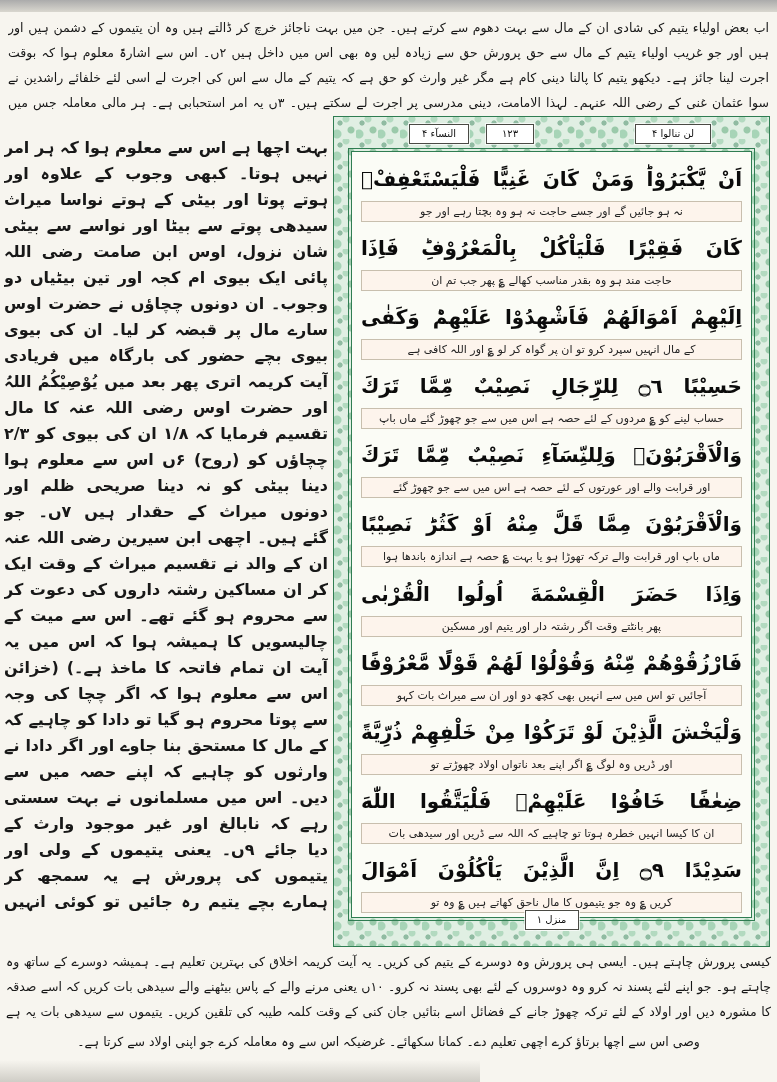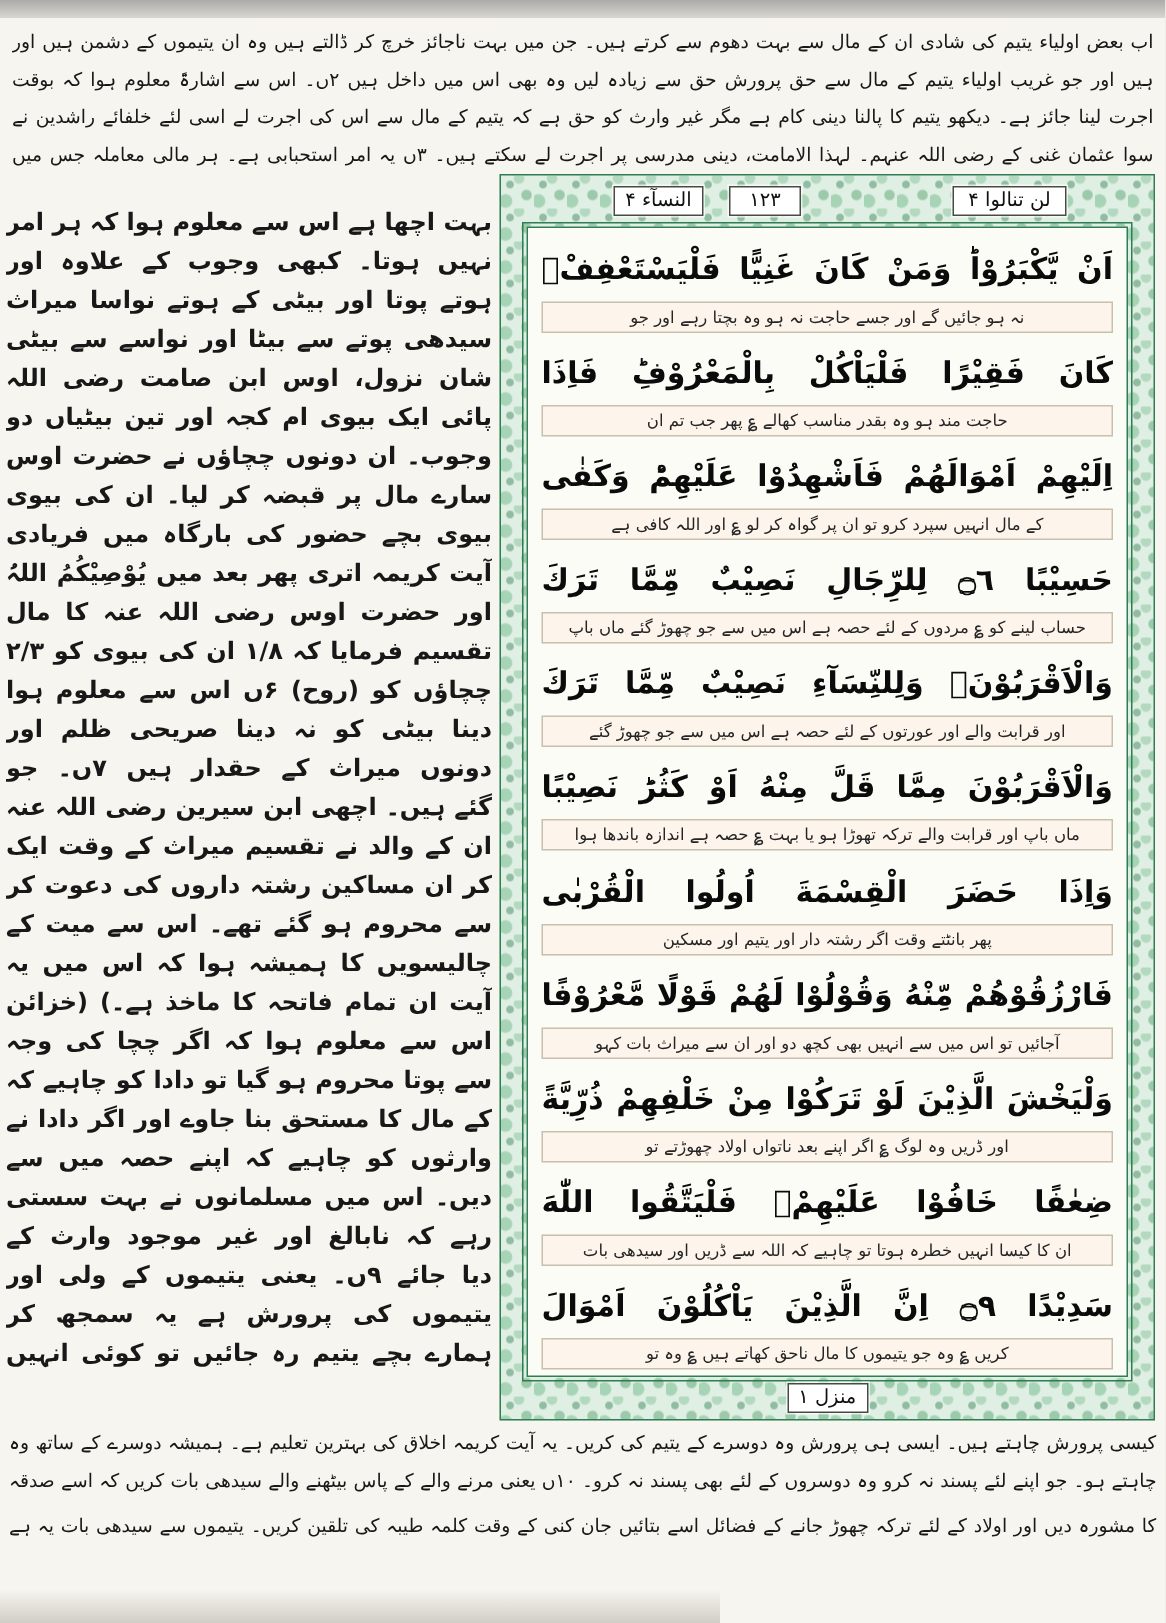--- a/index.html
+++ b/index.html
@@ -27,26 +27,26 @@
           radial-gradient(circle at 6px 6px, rgba(47,125,82,.45) 2.2px, transparent 3px),
           radial-gradient(circle at 17px 13px, rgba(98,170,124,.55) 3px, transparent 4px),
           radial-gradient(circle at 3px 17px, rgba(148,203,168,.75) 4px, transparent 5px),
           radial-gradient(circle at 12px 2px, rgba(148,203,168,.6) 3px, transparent 4px);
         background-size:22px 22px;box-sizing:border-box;}
   .frame-content{position:absolute;top:34px;left:17px;right:17px;bottom:28px;
         background:var(--inner-paper,#fbfcf6);
         border:1.5px solid var(--frame-green,#2f7d52);
         outline:1px solid var(--frame-green,#2f7d52);outline-offset:2px;}
   .cart{position:absolute;background:#fff;border:1px solid #4a4a44;height:18px;line-height:17px;
-        padding:0 6px;font-size:13px;text-align:center;direction:rtl;color:#101010;
+        padding:0 6px;font-size:10px;text-align:center;direction:rtl;color:#101010;
         box-shadow:0 0 0 1px rgba(255,255,255,.7);white-space:nowrap;}
   .cart-juz{top:7px;right:58px;min-width:62px;}
   .cart-page{top:7px;right:235px;min-width:34px;letter-spacing:2px;}
   .cart-surah{top:7px;right:300px;min-width:46px;}
-  .cart-manzil{bottom:4px;left:50%;transform:translateX(-50%);min-width:40px;}
+  .cart-manzil{bottom:16px;left:50%;transform:translateX(-50%);min-width:40px;}
   
   .verses{position:absolute;top:34px;left:17px;right:17px;bottom:28px;box-sizing:border-box;
         padding:6px 10px 5px;display:flex;flex-direction:column;justify-content:space-between;}
   .arabic{direction:rtl;text-align:justify;text-align-last:justify;
         font-weight:bold;font-size:20px;line-height:44px;height:44px;overflow:hidden;color:#0b0b0b;}
   .urdu{direction:rtl;margin:0 0;background:var(--urdu-box-bg,#fdf4ec);
         border:1px solid var(--urdu-box-border,#c8bfae);
         font-size:11px;line-height:19px;height:19px;text-align:center;color:#242424;
         white-space:nowrap;overflow:hidden;}
 </style>
@@ -197,16 +197,17 @@
     <div class="cart cart-manzil">منزل ۱</div>
   </div>
 
   <div class="bottom-commentary">
   <div class="jline">کیسی پرورش چاہتے ہیں۔ ایسی ہی پرورش وہ دوسرے کے یتیم کی کریں۔ یہ آیت کریمہ اخلاق کی بہترین تعلیم ہے۔ ہمیشہ دوسرے کے ساتھ وہ معاملہ کرو جو اپنے ساتھ</div>
 
   <div class="jline">چاہتے ہو۔ جو اپنے لئے پسند نہ کرو وہ دوسروں کے لئے بھی پسند نہ کرو۔ ۱۰ں یعنی مرنے والے کے پاس بیٹھنے والے سیدھی بات کریں کہ اسے صدقہ اور اپنی وصیت</div>
 
   <div class="jline">کا مشورہ دیں اور اولاد کے لئے ترکہ چھوڑ جانے کے فضائل اسے بتائیں جان کنی کے وقت کلمہ طیبہ کی تلقین کریں۔ یتیموں سے سیدھی بات یہ ہے کہ یتیم کا ولی یا</div>
 
+  <div class="jline">وصی اس سے اچھا برتاؤ کرے اچھی تعلیم دے۔ کمانا سکھائے۔ غرضیکہ اس سے وہ معاملہ کرے جو اپنی اولاد سے کرتا ہے۔</div>
 </div>
 
   <div class="scan-bottom"></div>
 </div>
 
 </body></html>

